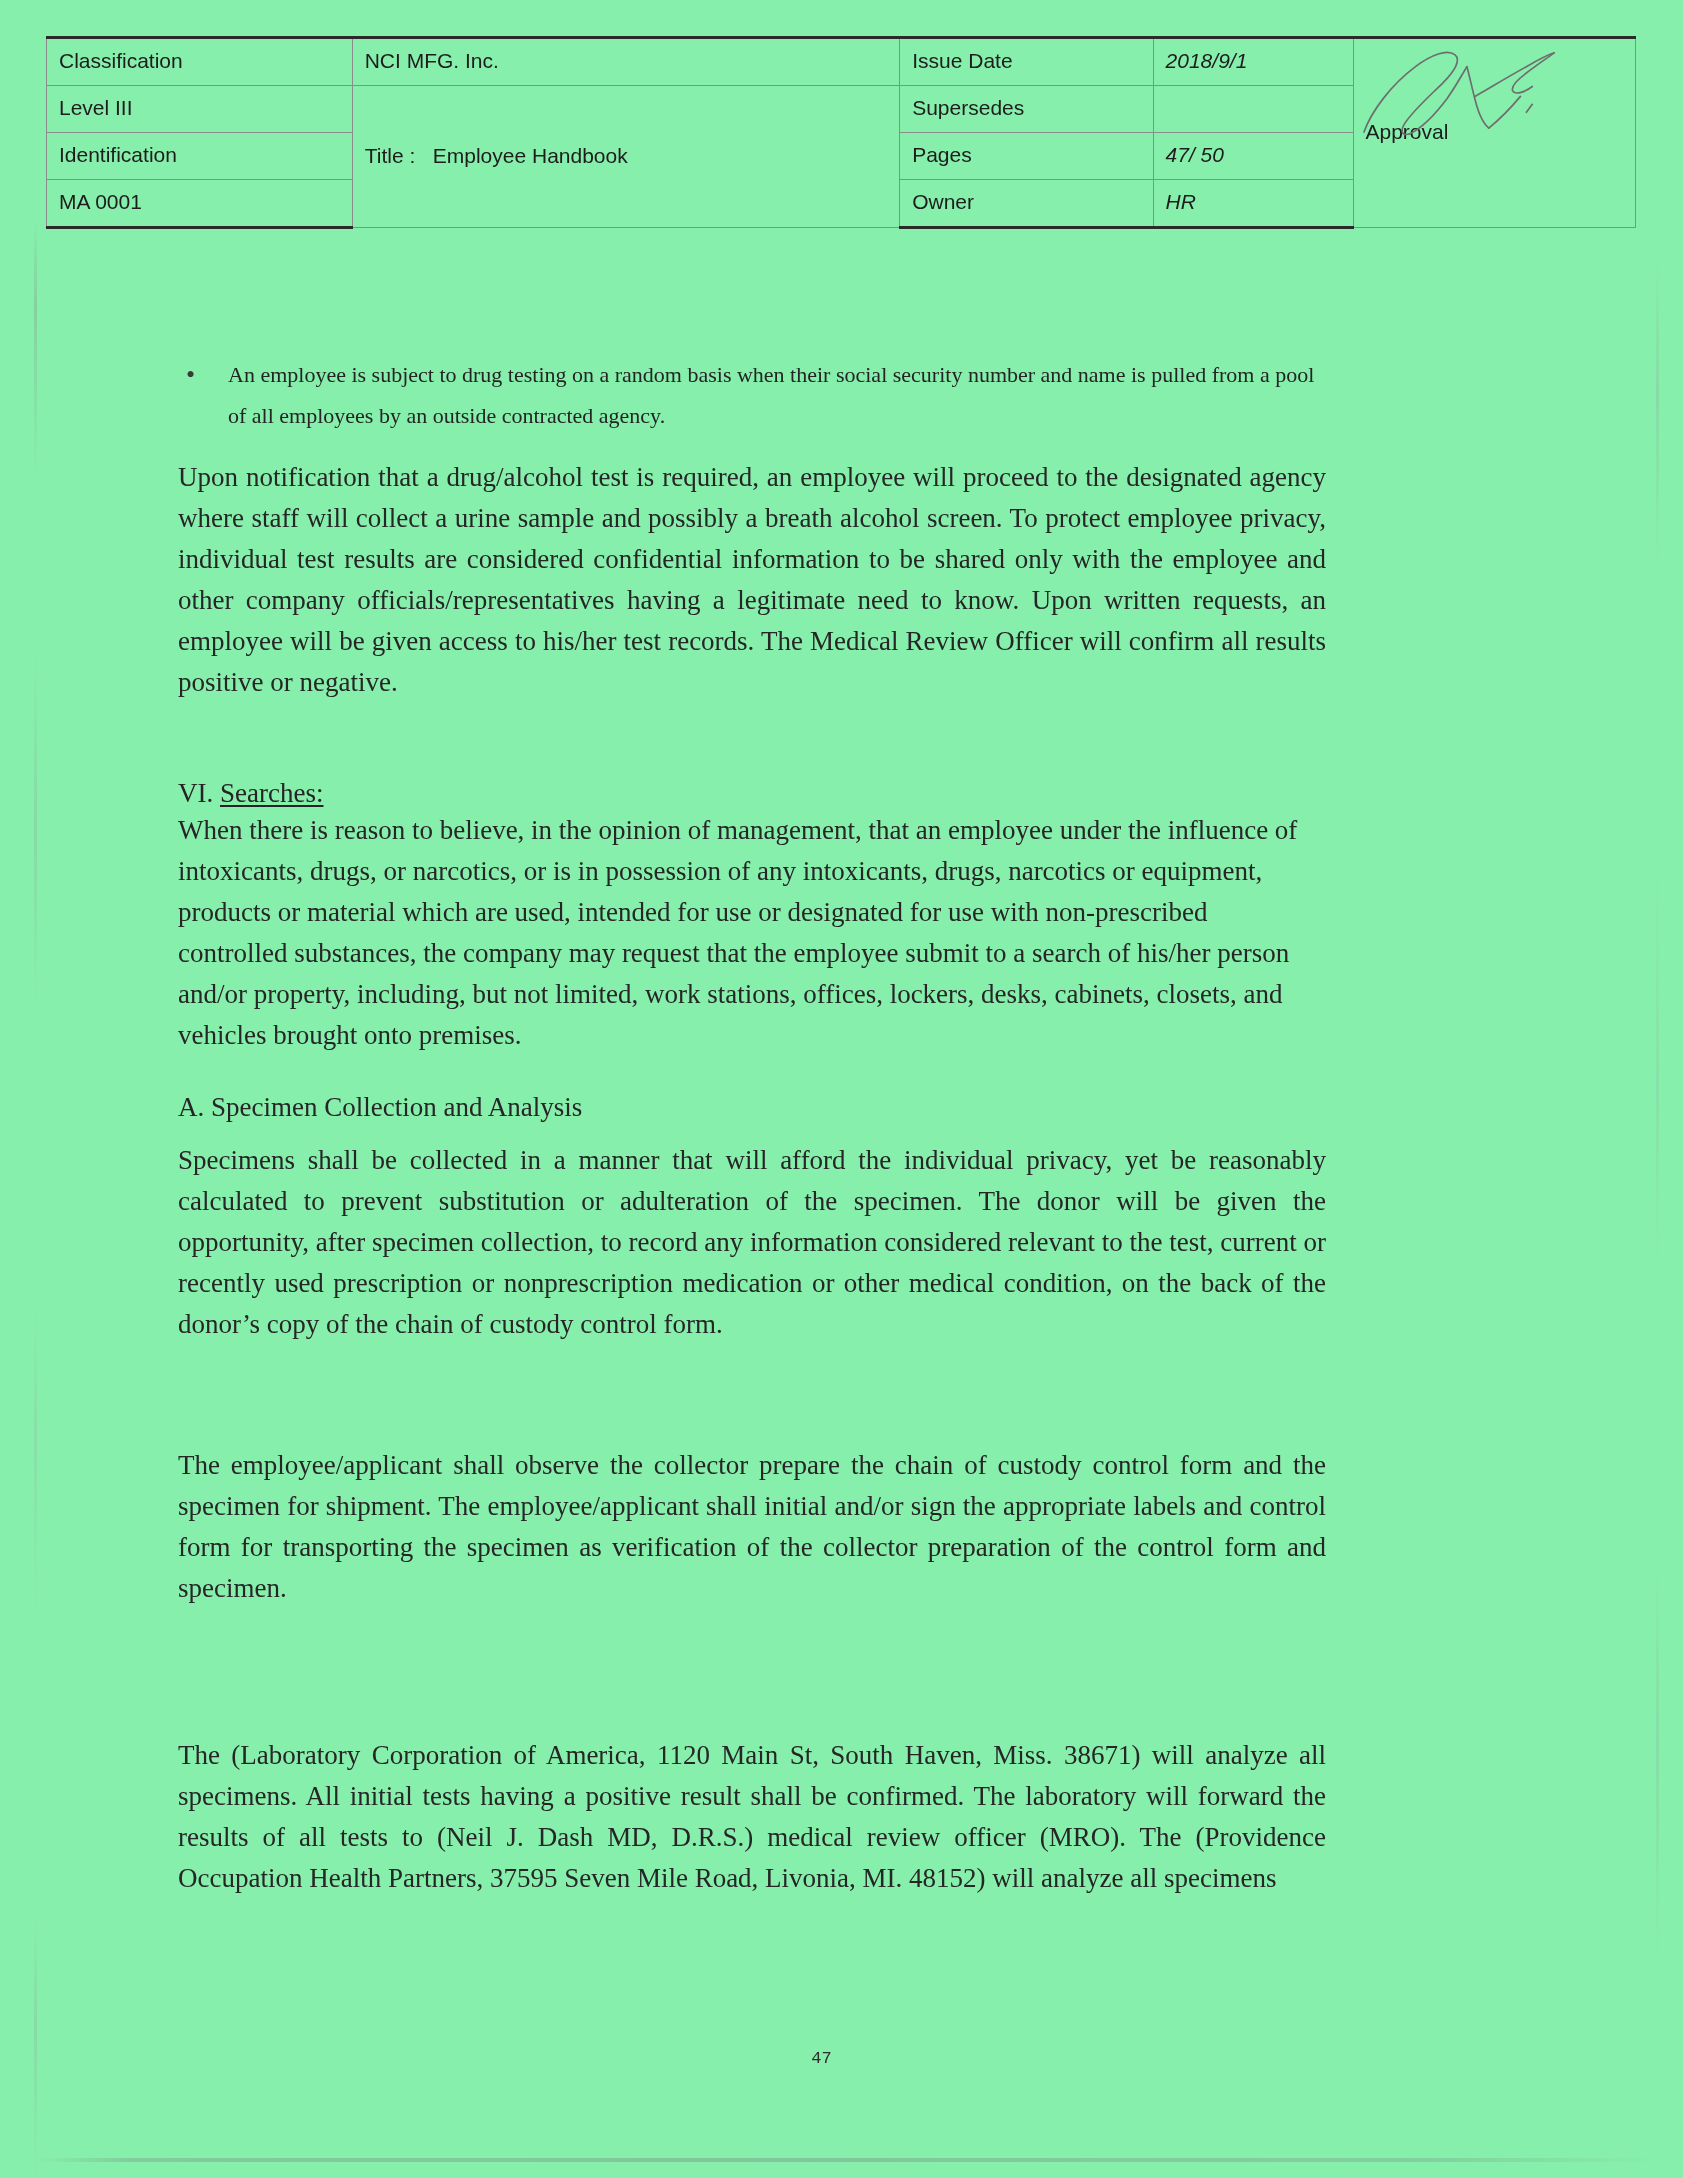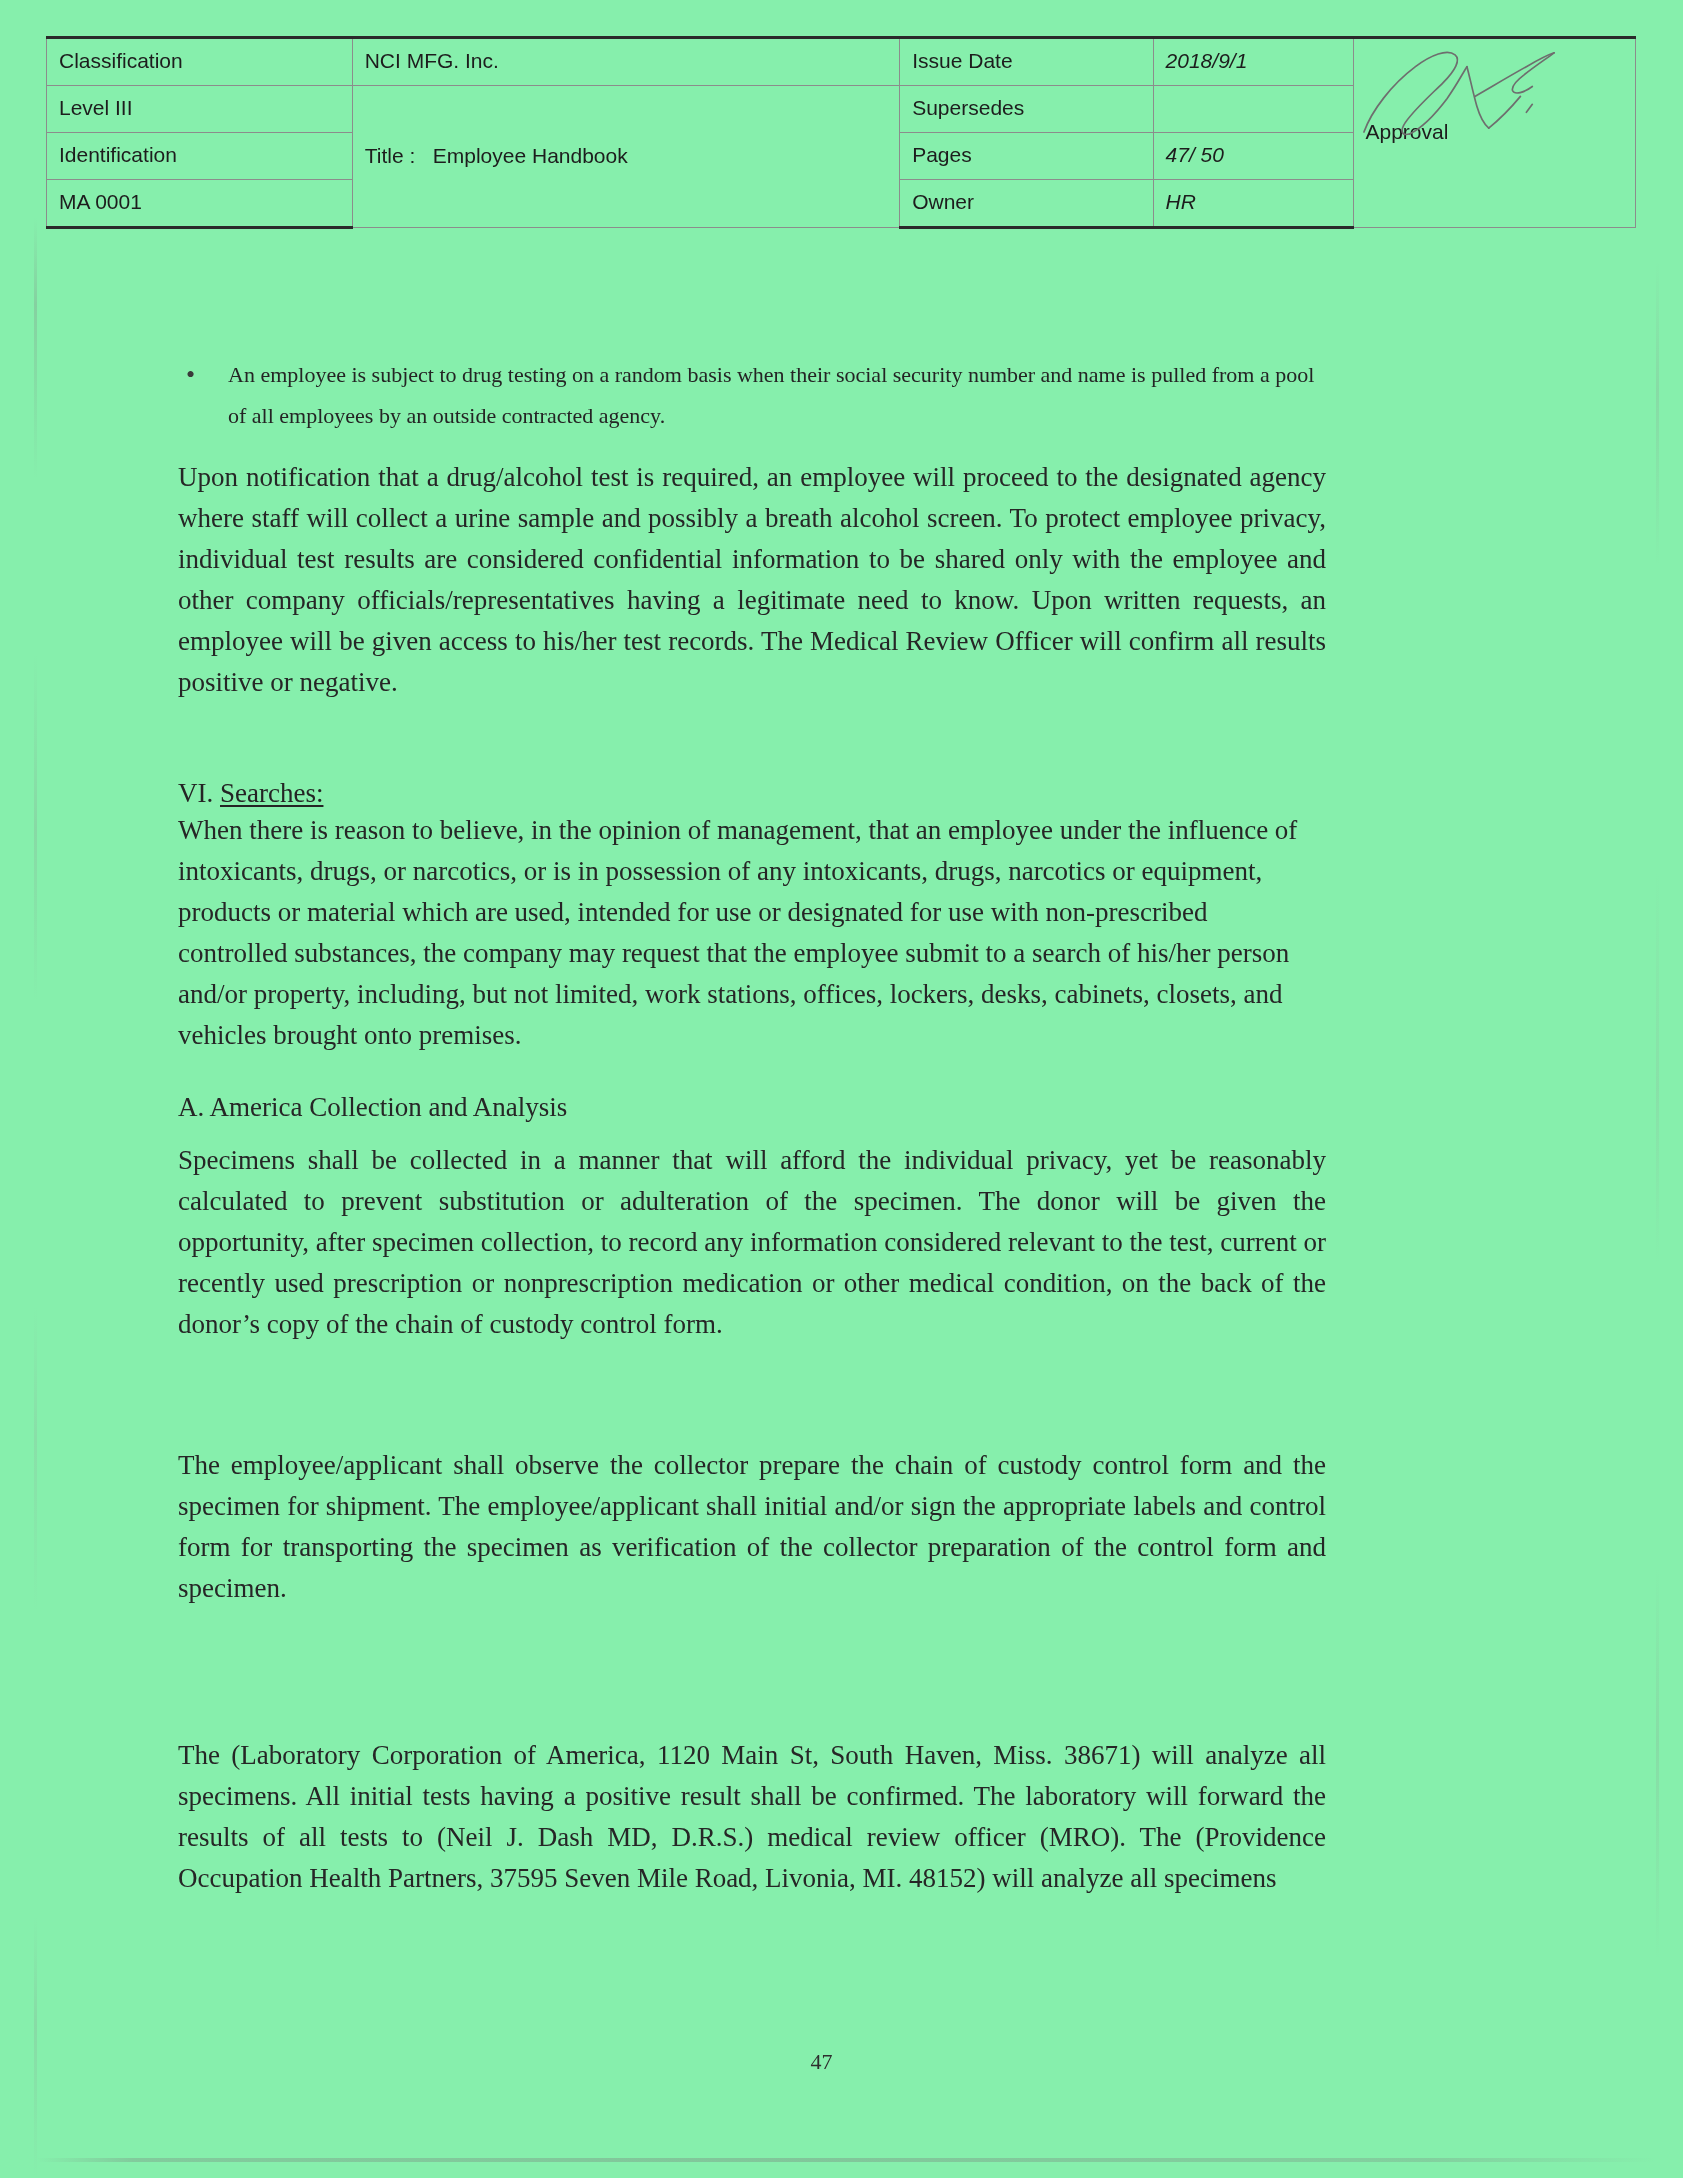--- a/index.html
+++ b/index.html
@@ -151,22 +151,23 @@
   .u { text-decoration: underline; text-underline-offset: 3px; }
 
   .faded { color: #5a5a5a; }
 
   .pagenum {
     position: absolute;
     left: 0;
     top: 2049px;
     width: 1287px;
     text-align: center;
-    font-size: 22px;
+    font-size: 17px;
     color: #2e2e2e;
+    font-family: Liberation Mono, monospace;
   }
 </style>
 </head>
 <body>
 
 <div class="page">
 
   <div class="scan-edge-left"></div>
   <div class="scan-edge-right"></div>
   <div class="scan-bottom"></div>
@@ -229,21 +230,21 @@
 
     <div class="blk b-searches">
       <div class="heading-roman"><span>VI. </span><span class="u">Searches:</span></div>
     </div>
 
     <div class="blk b-searchbody">
       <p class="para">When there is reason to believe, in the opinion of management, that an employee under the influence of intoxicants, drugs, or narcotics, or is in possession of any intoxicants, drugs, narcotics or equipment, products or material which are used, intended for use or designated for use with non-prescribed controlled substances, the company may request that the employee submit to a search of his/her person and/or property, including, but not limited, work stations, offices, lockers, desks, cabinets, closets, and vehicles brought onto premises.</p>
     </div>
 
     <div class="blk b-specA">
-      <p class="para">A. America Collection and Analysis</p>
+      <p class="para">A. Specimen Collection and Analysis</p>
     </div>
 
     <div class="blk b-specimen">
       <p class="para just">Specimens shall be collected in a manner that will afford the individual privacy, yet be reasonably calculated to prevent substitution or adulteration of the specimen.   The donor will be given the opportunity, after specimen collection, to record any information considered relevant to the test, current or recently used prescription or nonprescription medication or other medical condition, on the back of the donor’s copy of the chain of custody control form.</p>
     </div>
 
     <div class="blk b-observe">
       <p class="para just">The employee/applicant shall observe the collector prepare the chain of custody control form and the specimen for shipment.  The employee/applicant shall initial and/or sign the appropriate labels and control form for transporting the specimen as verification of the collector preparation of the control form and specimen.</p>
     </div>
 

